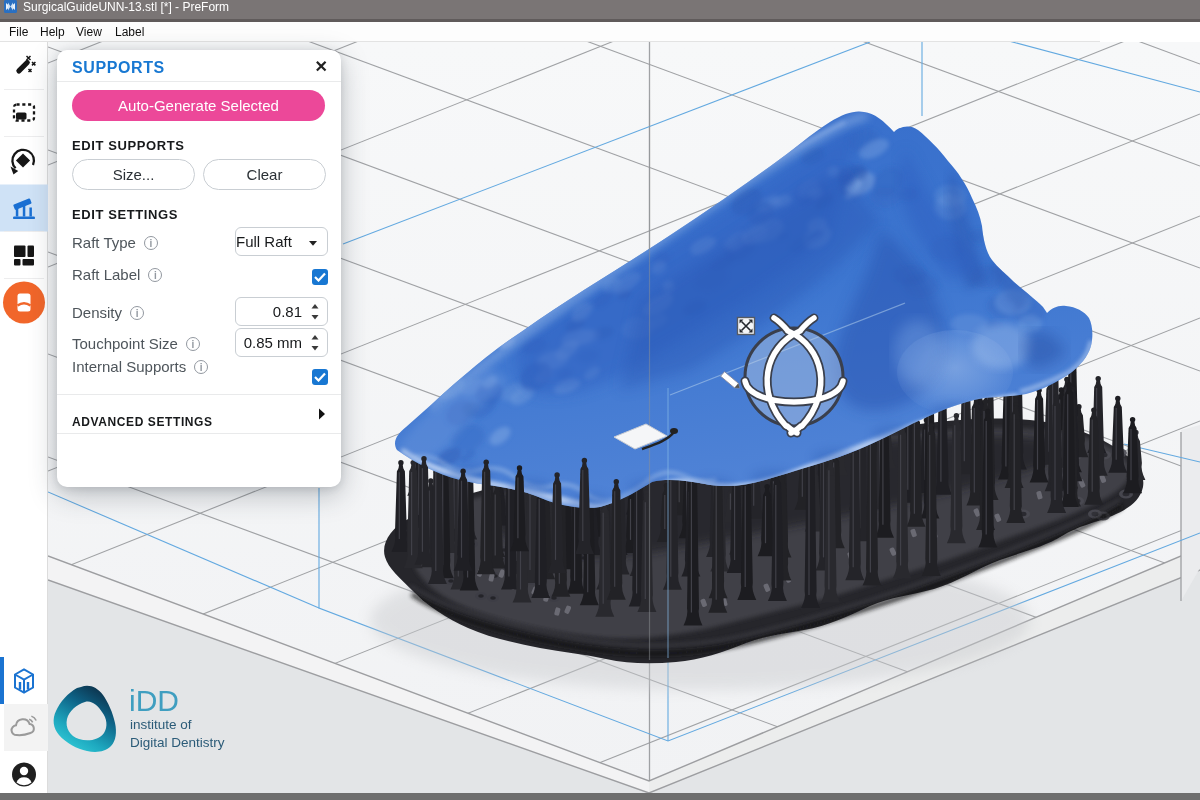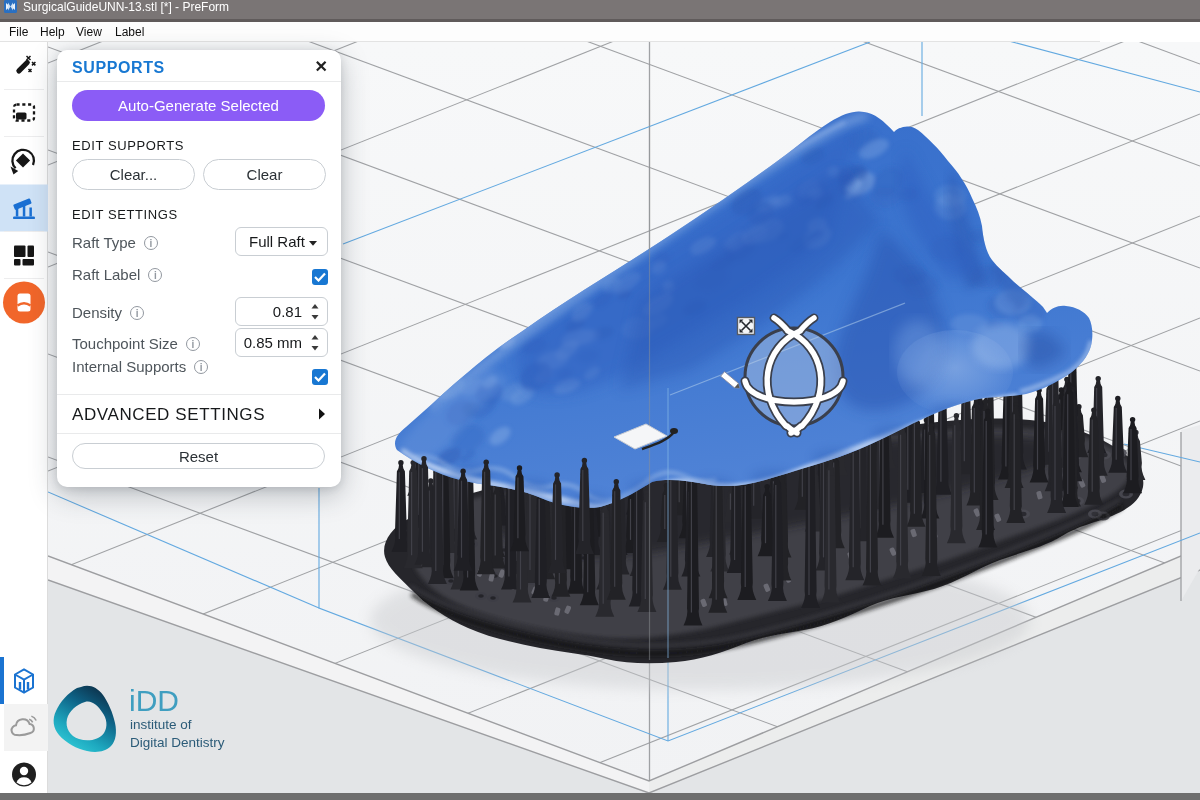--- a/index.html
+++ b/index.html
@@ -8,23 +8,23 @@
 #menubar{position:absolute;left:0;top:22px;width:1100px;height:20px;background:#fdfdfd;border-bottom:1px solid #e3e3e3;font-size:12px;color:#111}
 #menubar span{position:absolute;top:3px}
 #toolbar{position:absolute;left:0;top:42px;width:48px;height:751px;background:#fff;border-right:1px solid #dcdcdc}
 #viewport{position:absolute;left:48px;top:42px;width:1152px;height:751px;overflow:hidden}
 #bottomstrip{position:absolute;left:0;top:793px;width:1200px;height:7px;background:#6e6e6e}
 #panel{position:absolute;left:57px;top:50px;width:284px;height:437px;background:#fff;border-radius:10px;box-shadow:0 8px 28px rgba(40,50,60,.28),0 2px 8px rgba(40,50,60,.14)}
 #panel .hd{position:absolute;left:15px;top:9px;font-size:16px;font-weight:bold;letter-spacing:.6px;color:#1878d2}
 #panel .x{position:absolute;right:13px;top:7px;font-size:16px;color:#222;font-weight:bold}
 #panel .div{position:absolute;left:0;width:284px;height:1px;background:#e9eaeb}
 #panel .btn{position:absolute;left:15px;width:253px;height:31px;border-radius:16px;font-size:15px;display:flex;align-items:center;justify-content:center}
-.bluebtn{background:#8b5cf6;color:#fff}
+.bluebtn{background:#ec4899;color:#fff}
 .outbtn{border:1px solid #c9ced3;color:#2b3136;background:#fff}
-#panel .sect{position:absolute;left:15px;font-size:13px;font-weight:normal;color:#17191b;letter-spacing:.6px}
+#panel .sect{position:absolute;left:15px;font-size:13px;font-weight:bold;color:#17191b;letter-spacing:.6px}
 #panel .lbl{position:absolute;left:15px;font-size:15px;color:#4e555b;display:flex;align-items:center}
 .info{display:inline-block;width:14px;height:14px;border:1.3px solid #9298a0;border-radius:50%;margin-left:8px;position:relative;font-size:10px;color:#9298a0;text-align:center;line-height:13px;font-weight:bold;font-style:normal}
 .ctrl{position:absolute;left:178px;width:93px;height:29px;border:1px solid #c9ced3;border-radius:6px;background:#fff;font-size:15px;color:#17191b;display:flex;align-items:center}
 .chk{position:absolute;left:255px;width:16px;height:16px;background:#1877d2;border-radius:3px}
 .chk svg{position:absolute;left:2px;top:3px}
 .spin{position:absolute;right:7px;top:3px;width:9px;height:22px}
 </style></head>
 <body>
 <div id="viewport"><svg width="1152" height="751" viewBox="48 42 1152 751">
       <defs>
@@ -988,25 +988,25 @@
 </g>
 </svg>
 </div>
 
 <div id="panel">
  <div class="hd">SUPPORTS</div>
  <div class="x">✕</div>
  <div class="div" style="top:31px"></div>
  <div class="btn bluebtn" style="top:40px">Auto-Generate Selected</div>
  <div class="sect" style="top:88px">EDIT SUPPORTS</div>
- <div class="btn outbtn" style="top:109px;width:123px">Clear...</div>
+ <div class="btn outbtn" style="top:109px;width:123px">Size...</div>
  <div class="btn outbtn" style="top:109px;left:146px;width:123px">Clear</div>
  <div class="sect" style="top:157px">EDIT SETTINGS</div>
  <div class="lbl" style="top:184px">Raft Type <i class="info">i</i></div>
- <div class="ctrl" style="top:177px;padding-left:13px">Full Raft<svg style="position:absolute;right:10px;top:13px" width="8" height="5">
+ <div class="ctrl" style="top:177px;">Full Raft<svg style="position:absolute;right:10px;top:13px" width="8" height="5">
         <path d="M0,0 L8,0 L4,4.8 Z" fill="#222"></path>
       </svg></div>
  <div class="lbl" style="top:216px">Raft Label <i class="info">i</i></div>
  <div class="chk" style="top:219px">
       <svg width="12" height="10">
         <path d="M1,5 L4.5,8.5 L11,1.5" stroke="#fff" stroke-width="2.2" fill="none"></path>
       </svg>
     </div>
  <div class="lbl" style="top:254px">Density <i class="info">i</i></div>
  <div class="ctrl" style="top:247px">
@@ -1024,21 +1024,20 @@
         <path d="M0.5,14 L4,18.5 L7.5,14 Z" fill="#3a3a3a"></path>
       </svg>
     </div>
  <div class="lbl" style="top:308px">Internal Supports <i class="info">i</i></div>
  <div class="chk" style="top:319px">
       <svg width="12" height="10">
         <path d="M1,5 L4.5,8.5 L11,1.5" stroke="#fff" stroke-width="2.2" fill="none"></path>
       </svg>
     </div>
  <div class="div" style="top:344px"></div>
- <div class="sect" style="top:355px;font-size:17px">ADVANCED SETTINGS</div>
+ <div class="sect" style="top:365px;font-size:12px">ADVANCED SETTINGS</div>
  <div style="position:absolute;right:15px;top:356px"><svg width="8" height="12">
         <path d="M1,0.5 L7,6 L1,11.5 Z" fill="#111"></path>
       </svg></div>
  <div class="div" style="top:383px"></div>
- <div class="btn outbtn" style="top:393px;height:26px;border-radius:14px">Reset</div>
 </div>
 
 <div id="bottomstrip"></div>
 
 </body></html>

